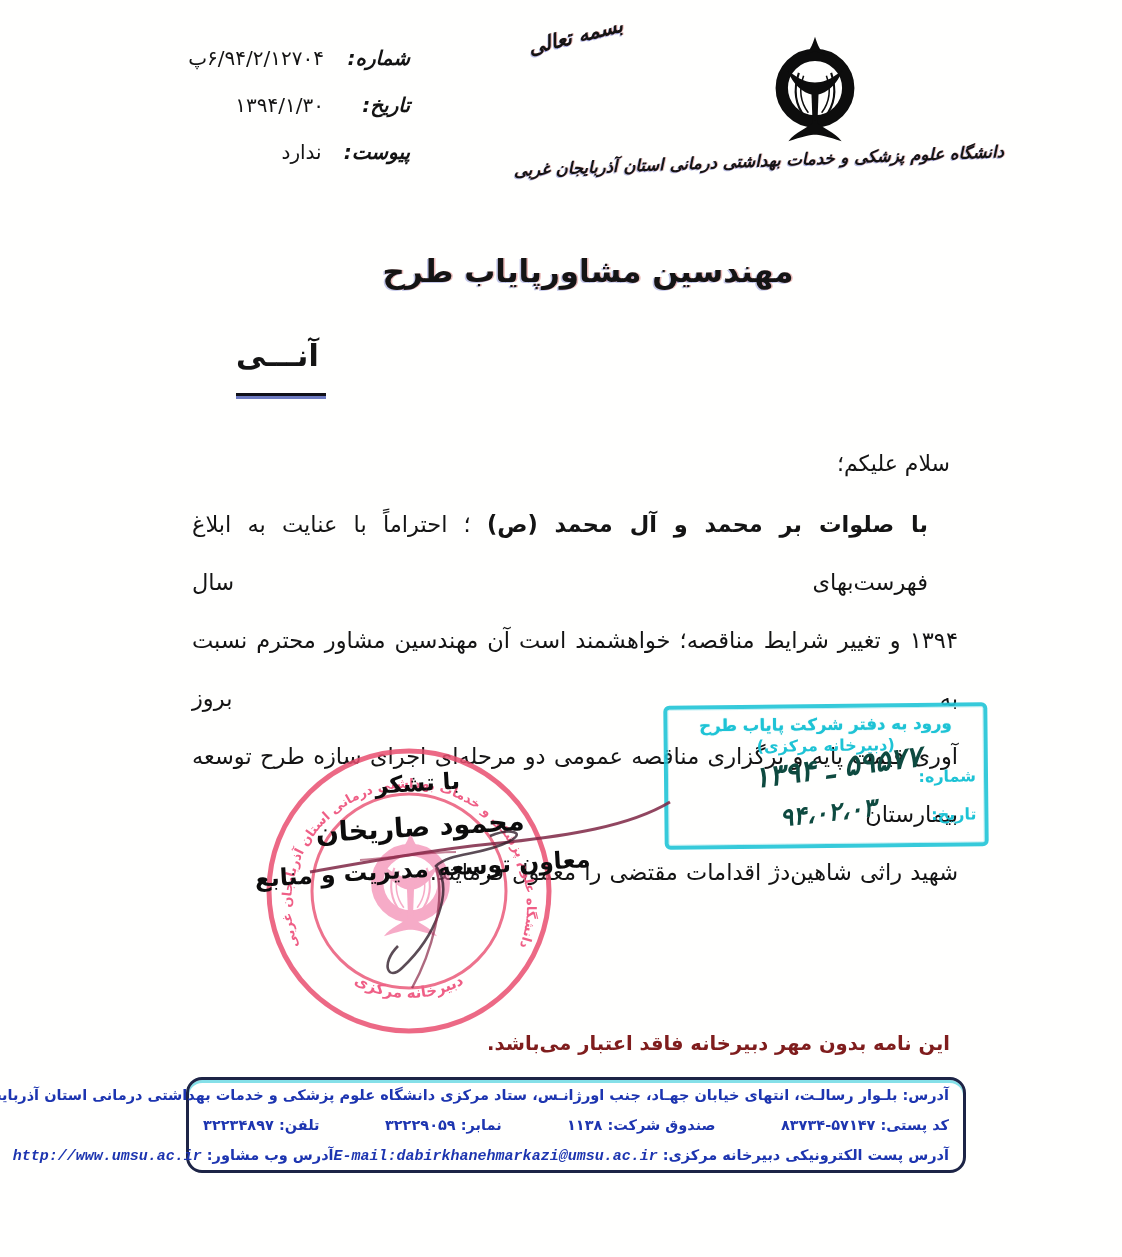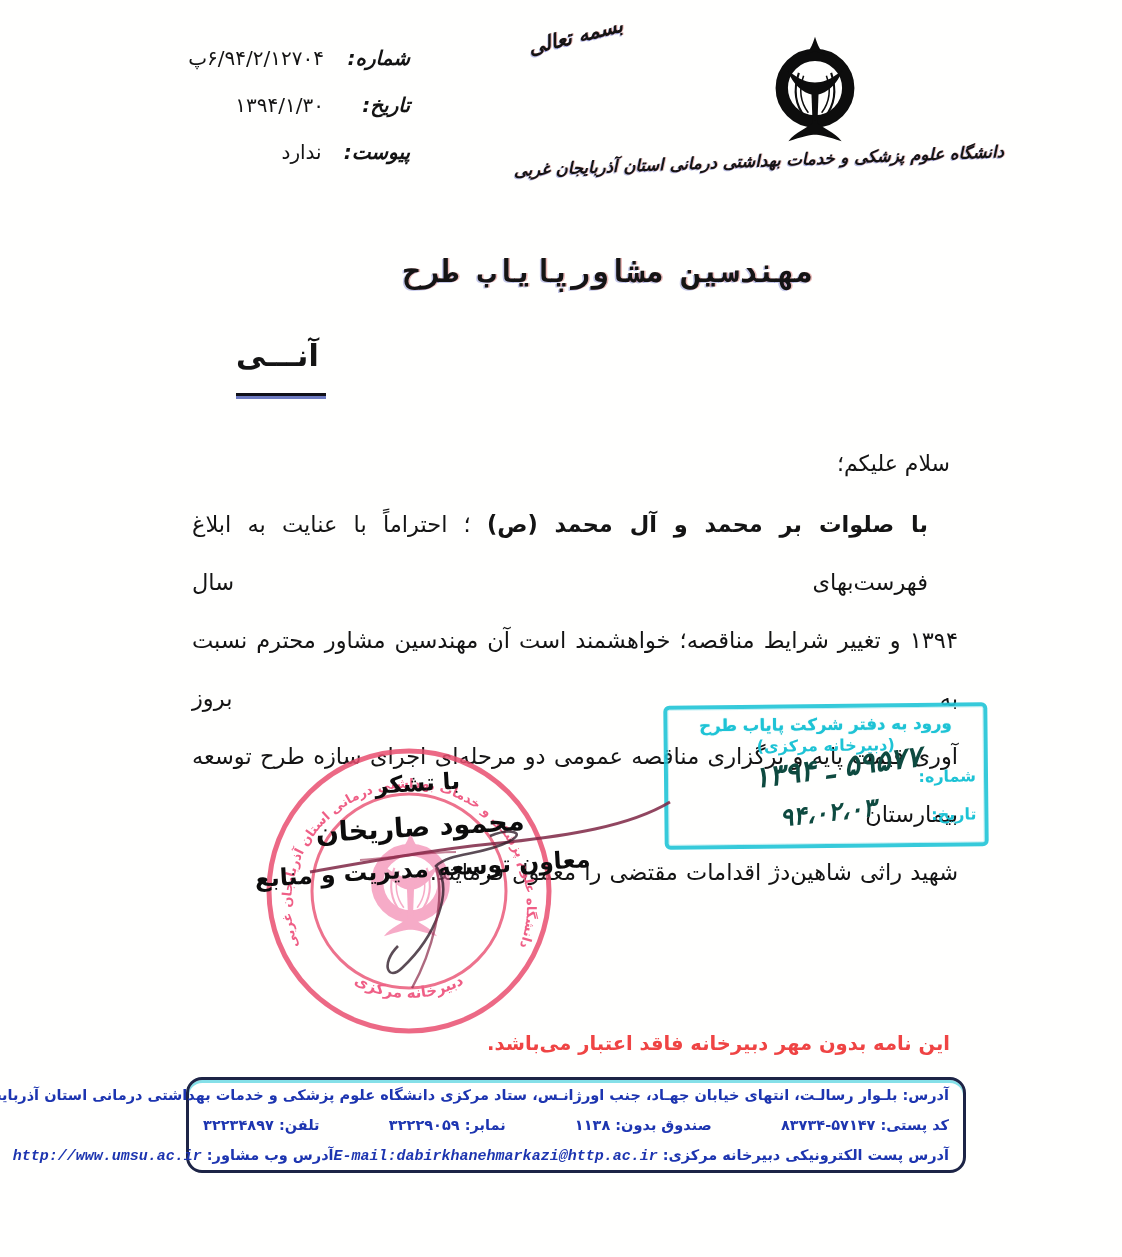--- a/index.html
+++ b/index.html
@@ -23,24 +23,23 @@
     text-shadow:1px 0 0 rgba(180,30,30,.3), -1px 1px 0 rgba(20,30,160,.3);
   }
   .meta{position:absolute;right:712px;top:46px;width:230px;}
   .meta-row{display:flex;gap:22px;align-items:baseline;margin-bottom:23px;}
   .meta-row .lbl{font-weight:bold;font-style:italic;font-size:20px;white-space:nowrap;min-width:64px;}
   .meta-row .val{font-size:20px;white-space:nowrap;letter-spacing:1px;}
   .meta-row:nth-child(3){margin-top:8px;}
 
   
   .recipient{
-    position:absolute;left:388px;top:253px;width:440px;text-align:center;
+    position:absolute;left:368px;top:253px;width:440px;text-align:center;
     font-size:31px;font-weight:bold;white-space:nowrap;
     text-shadow:1.5px 0 0 rgba(185,25,25,.3), -1.5px 1px 0 rgba(25,35,170,.25);
-    font-family:Liberation Mono, monospace;
   }
   .urgency{
     position:absolute;left:236px;top:338px;font-size:30px;font-weight:bold;white-space:nowrap;
   }
   .urgency-line{
     position:absolute;left:236px;top:393px;width:90px;height:3px;background:#101018;
     box-shadow:0 3px 0 rgba(30,50,160,.65);
   }
   .salutation{position:absolute;right:172px;top:451px;font-size:22px;}
   .body-text{
@@ -74,21 +73,21 @@
     position:absolute;left:252px;top:770px;width:336px;text-align:center;color:#0c0c0c;
     transform:rotate(-3.4deg);
   }
   .sig-thanks{font-size:23px;font-weight:bold;margin-bottom:15px;}
   .sig-name{font-size:27px;font-weight:bold;margin-bottom:13px;letter-spacing:1px;}
   .sig-title{font-size:23.5px;font-weight:bold;white-space:nowrap;}
   .sig-scribble{position:absolute;left:240px;top:740px;width:480px;height:300px;pointer-events:none;}
 
   
   .note{
-    position:absolute;right:172px;top:1032px;font-size:19.5px;font-weight:bold;color:#ef4444;
+    position:absolute;right:172px;top:1032px;font-size:19.5px;font-weight:bold;color:#7f1d1d;
     letter-spacing:.5px;
     text-align:center;
   }
   .footer-box{
     position:absolute;left:186px;top:1077px;width:780px;height:96px;
     border:3px solid #1d2446;border-radius:16px;
     box-shadow:inset 0 3px 0 rgba(32,198,214,.55);
     color:#1d35b0;box-sizing:border-box;padding:7px 14px 5px 14px;
     display:flex;flex-direction:column;justify-content:space-between;
   }
@@ -196,36 +195,36 @@
     <div class="footer-row1">
       <span>آدرس:</span>
       <span>بلـوار رسالـت، انتهای خیابان جهـاد، جنب اورژانـس، ستاد مرکزی دانشگاه علوم پزشکی و خدمات بهداشتی درمانی استان آذربایجـان غربی</span>
     </div>
     <div class="footer-row">
       <span class="footer-item">
         <span>کد پستی:</span>
         <span>۵۷۱۴۷-۸۳۷۳۴</span>
       </span>
       <span class="footer-item">
-        <span>صندوق بدون:</span>
+        <span>صندوق شرکت:</span>
         <span>۱۱۳۸</span>
       </span>
       <span class="footer-item">
         <span>نمابر:</span>
         <span>۳۲۲۲۹۰۵۹</span>
       </span>
       <span class="footer-item">
         <span>تلفن:</span>
         <span>۳۲۲۳۴۸۹۷</span>
       </span>
     </div>
     <div class="footer-row">
       <span class="footer-item">
         <span>آدرس پست الکترونیکی دبیرخانه مرکزی:</span>
-        <span class="ltr-val">E-mail:dabirkhanehmarkazi@http.ac.ir</span>
+        <span class="ltr-val">E-mail:dabirkhanehmarkazi@umsu.ac.ir</span>
       </span>
       <span class="footer-item">
         <span>آدرس وب مشاور:</span>
         <span class="ltr-val">http://www.umsu.ac.ir</span>
       </span>
     </div>
   </div>
 
 </div>
 

